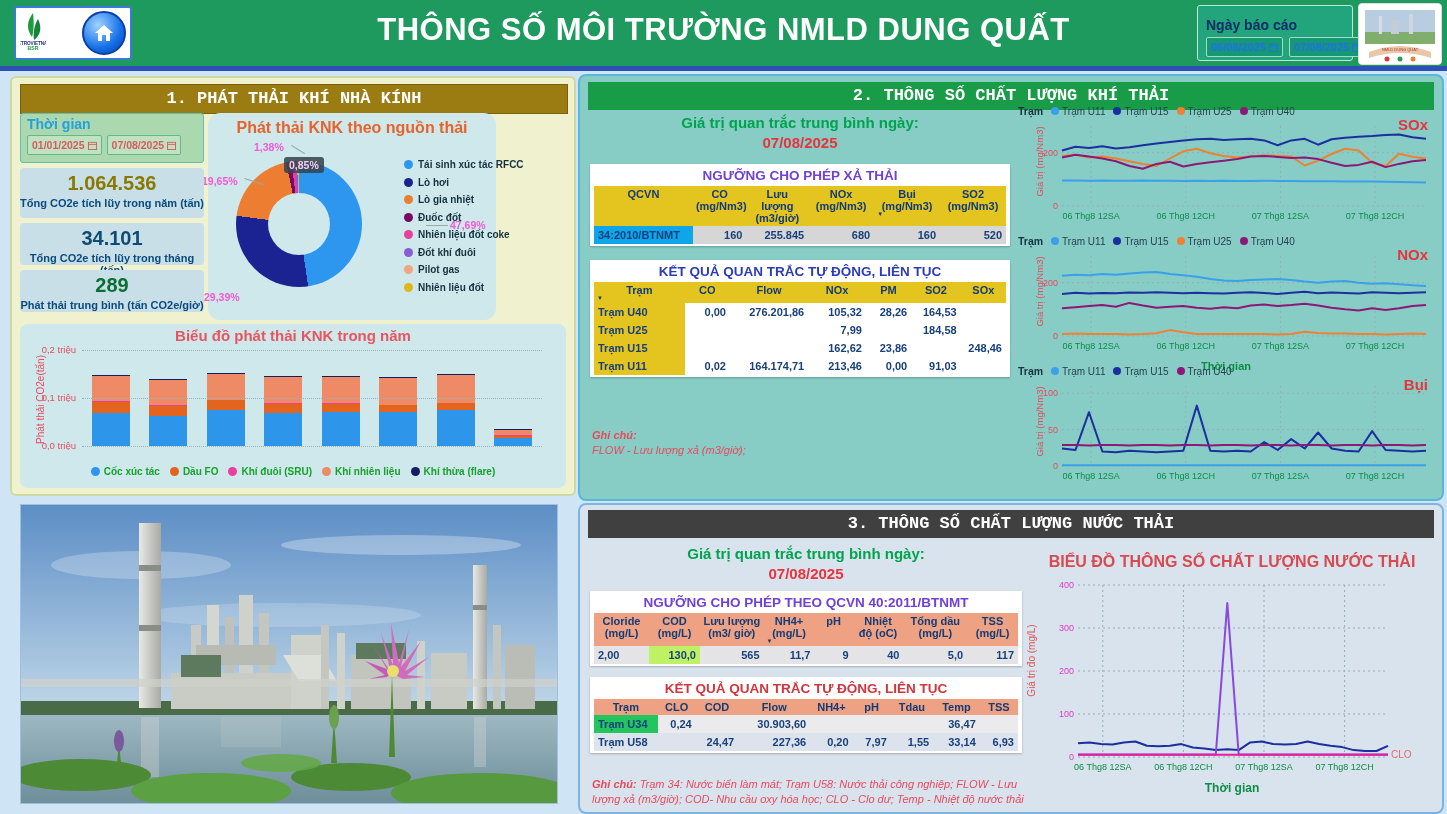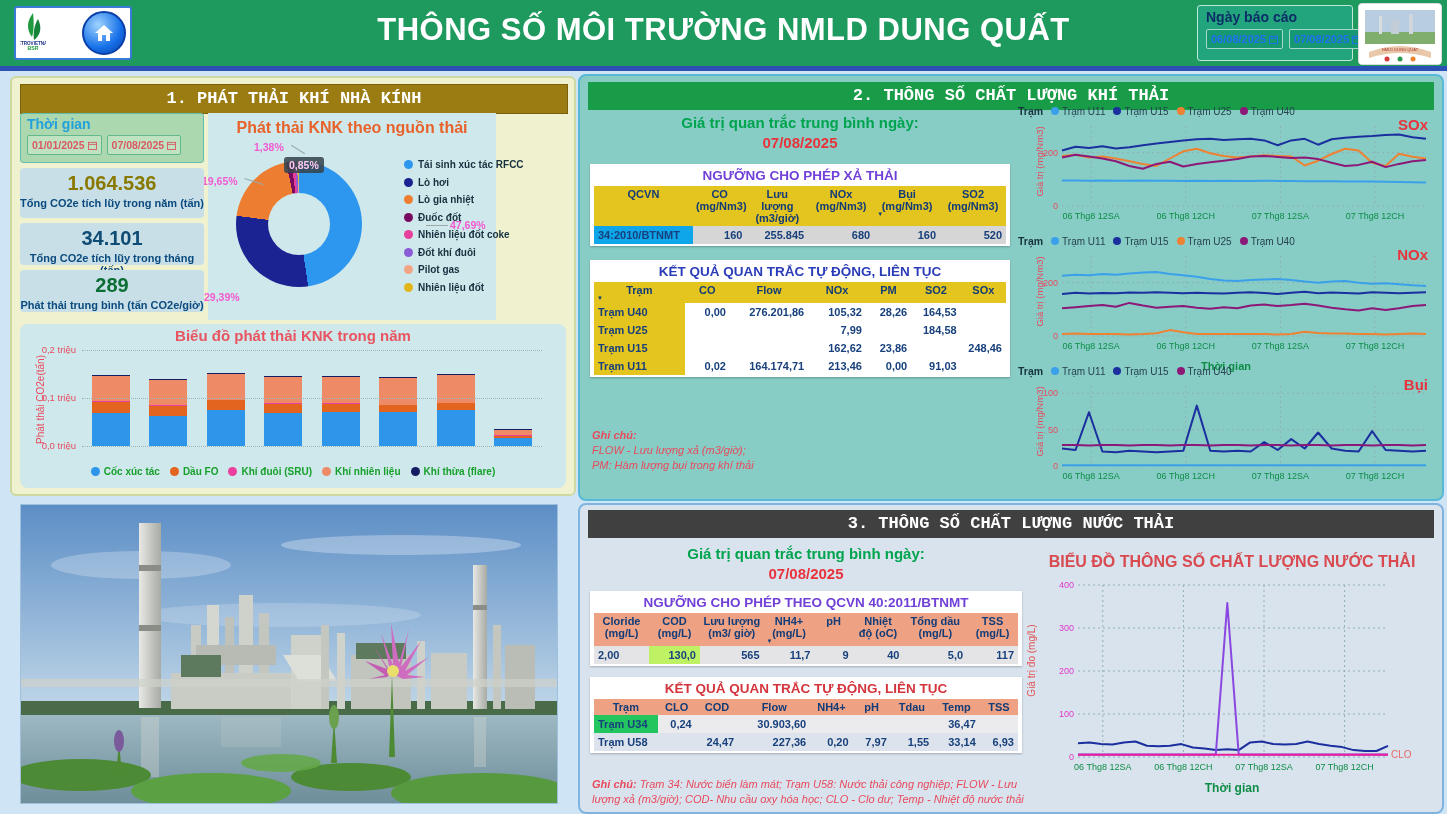--- a/index.html
+++ b/index.html
@@ -5,21 +5,21 @@
   html,body{margin:0;padding:0;background:#cfe5f6;}
   .canvas{position:relative;width:1447px;height:814px;overflow:hidden;
           font-family:"Liberation Sans",sans-serif;background:#cfe5f6;}
   .abs{position:absolute;}
 
   
   .hdr{left:0;top:0;width:1447px;height:66px;background:#1f9a5f;border-bottom:5px solid #2d50b4;}
   .hdr-title{left:0;top:12px;width:1447px;text-align:center;color:#fff;font-size:31px;font-weight:bold;letter-spacing:.5px;}
   .logo-box{left:14px;top:6px;width:118px;height:54px;background:#fff;border:2px solid #3a7bd5;border-radius:3px;display:flex;align-items:center;justify-content:space-between;padding:0 4px;box-sizing:border-box;}
   .home-btn{width:44px;height:44px;border-radius:50%;background:radial-gradient(circle at 35% 30%,#9fd4ff,#1670e8 60%,#0a3fa8);display:flex;align-items:center;justify-content:center;border:2px solid #0a3fa8;box-sizing:border-box;}
-  .date-panel{left:1197px;top:5px;width:156px;height:56px;background:#22a47c;border:1px solid #bfe8da;border-radius:3px;padding:3px 8px;box-sizing:border-box;}
+  .date-panel{left:1197px;top:5px;width:156px;height:56px;background:#22a47c;border:1px solid #bfe8da;border-radius:3px;padding:11px 8px;box-sizing:border-box;}
   .date-panel .lbl{color:#0b2e66;font-weight:bold;font-size:14px;}
   .chips{display:flex;gap:6px;margin-top:4px;}
   .chip{background:#169873;border:1px solid #a8d8c8;border-radius:2px;color:#1f6ff0;font-weight:bold;font-size:11px;padding:3px 4px;display:flex;align-items:center;gap:3px;}
   .mini-logo{left:1358px;top:3px;width:82px;height:60px;background:#fff;border-radius:4px;overflow:hidden;border:1px solid #ddd;}
 
   
   .panel1{left:10px;top:76px;width:562px;height:416px;background:#eff1cf;border:2px solid #cdd9a0;border-radius:6px;}
   .panel2{left:578px;top:74px;width:862px;height:423px;background:#87cdc6;border:2px solid #58b8d8;border-radius:8px;}
   .panel3{left:578px;top:503px;width:862px;height:307px;background:#d9e3ee;border:2px solid #7fb3e0;border-radius:8px;}
   .sec-bar{color:#fff;font-family:Liberation Mono, monospace;font-weight:bold;font-size:17px;text-align:center;line-height:28px;height:28px;}
@@ -29,21 +29,21 @@
 
   
   .timebox{left:8px;top:35px;width:184px;height:50px;background:#abd8ae;border:1px solid #5fbfb0;border-radius:3px;padding:2px 6px;box-sizing:border-box;}
   .timebox .lbl{color:#24a0dc;font-weight:bold;font-size:14px;}
   .tchips{display:flex;gap:5px;margin-top:3px;}
   .tchip{background:#bfe3c1;border:1px solid #62b98e;border-radius:2px;color:#d95864;font-weight:bold;font-size:10.5px;padding:3px 4px;display:flex;align-items:center;gap:3px;}
   .kpi{left:8px;width:184px;background:#c8dfe7;border-radius:4px;text-align:center;padding-top:4px;box-sizing:border-box;}
   .kpi-v{font-size:20px;font-weight:bold;}
   .kpi-l{font-size:11px;font-weight:bold;color:#0a4a7e;margin-top:2px;}
 
-  .donut-card{left:196px;top:35px;width:288px;height:207px;background:#cfe8eb;border-radius:0;}
+  .donut-card{left:196px;top:35px;width:288px;height:207px;background:#cfe8eb;border-radius:12px;}
   .donut-title{width:100%;text-align:center;color:#e8632c;font-weight:bold;font-size:16px;top:6px;}
   .donut{left:28px;top:48px;width:126px;height:126px;border-radius:50%;}
   .donut-hole{left:60px;top:80px;width:62px;height:62px;border-radius:50%;background:#cfe8eb;}
   .dlab{font-size:10.5px;font-weight:bold;color:#f25ad2;}
   .dtip{background:rgba(55,70,78,.88);color:#ffc9ef;border-radius:3px;padding:2px 5px;font-size:10.5px;font-weight:bold;}
   .dleg{left:196px;top:46px;width:150px;}
   .dleg-item{display:flex;align-items:center;gap:5px;margin-bottom:6.5px;}
   .dleg-dot{width:9px;height:9px;border-radius:50%;flex:none;}
   .dleg-txt{font-size:10px;color:#15313f;font-weight:bold;white-space:nowrap;}
 
@@ -523,21 +523,20 @@
               <td style="background: rgb(255, 255, 255);">0,00</td>
               <td style="background: rgb(255, 255, 255);">91,03</td>
               <td style="background: rgb(255, 255, 255);"></td>
             </tr>
           </tbody>
         </table>
       </div>
     <div class="abs notes" style="left:12px;top:352px;width:380px;" id="s2notes">
         <div><b>Ghi chú:</b></div>
         <div>FLOW - Lưu lượng xả (m3/giờ);</div>
-        <div>PM: Hàm lượng bụi trong khí thải</div>
       </div>
     <div class="abs" style="left: 438px; top: 28px; position: absolute; width: 416px;" id="s2c0">
         <div style="position: relative;"><div class="lc-leg">
             <span class="t">Trạm</span>
             <span class="lc-leg-item">
               <span class="lc-leg-dot" style="background: rgb(58, 160, 234);"></span>
               <span class="lc-leg-txt">Trạm U11</span>
             </span>
             <span class="lc-leg-item">
               <span class="lc-leg-dot" style="background: rgb(27, 47, 158);"></span>

